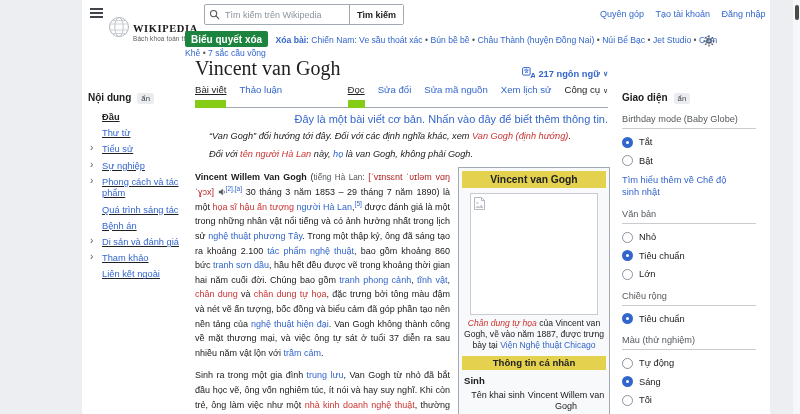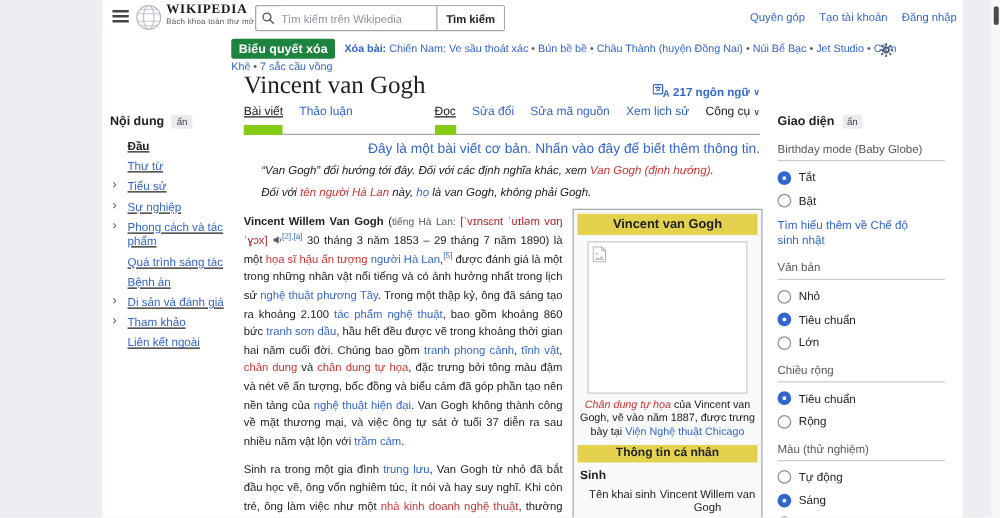--- a/index.html
+++ b/index.html
@@ -6,21 +6,21 @@
   body{
     width:800px;height:414px;position:relative;overflow:hidden;
     background:#eceef2;color:#202122;
     font-family:"Liberation Sans",sans-serif;
   }
   .canvas{position:absolute;left:82px;top:0;width:688px;height:414px;background:#fff;overflow:hidden;}
   
   .hdr{position:absolute;left:0;top:0;width:688px;height:28px;background:#fff;}
   .burger{position:absolute;left:8px;top:8px;width:13px;height:11px;cursor:pointer;}
   .burger i{display:block;height:1.6px;background:#404448;margin-bottom:2.4px;}
-  .logo{position:absolute;left:26px;top:3px;display:flex;align-items:flex-start;cursor:pointer;}
+  .logo{position:absolute;left:26px;top:16px;display:flex;align-items:flex-end;cursor:pointer;}
   .wordmark{margin-left:3px;line-height:1;}
   .wm-top{font-family:"Liberation Serif",serif;font-size:10.5px;font-weight:bold;letter-spacing:.6px;color:#1a1a1a;}
   .wm-sub{font-size:6.3px;color:#54595d;letter-spacing:.2px;margin-top:1.5px;}
   .search{position:absolute;left:122px;top:4px;width:198px;height:19px;border:1px solid #a2a9b1;border-radius:2px;display:flex;background:#fff;}
   .search .mag{flex:none;width:18px;display:flex;align-items:center;justify-content:center;}
   .search input{flex:1;border:none;outline:none;font-size:9px;color:#202122;min-width:0;font-family:"Liberation Sans",sans-serif;}
   .search input::placeholder{color:#8d949c;}
   .search .go{flex:none;border-left:1px solid #a2a9b1;background:#fff;font-size:9px;font-weight:bold;padding:0 7px;display:flex;align-items:center;color:#202122;cursor:pointer;}
   .hdr-links{position:absolute;left:518px;top:9px;font-size:9px;white-space:nowrap;}
   .hdr-links a{color:#3366cc;text-decoration:none;margin-right:9px;cursor:pointer;text-align:right;}
@@ -244,24 +244,20 @@
     <div class="opt">
         <span class="radio"></span>
         <span>Lớn</span>
       </div>
 
     <div class="ap-sec">Chiều rộng</div>
     <div class="opt">
         <span class="radio sel"></span>
         <span>Tiêu chuẩn</span>
       </div>
-    <div class="opt">
-        <span class="radio"></span>
-        <span>Rộng</span>
-      </div>
 
     <div class="ap-sec">Màu (thử nghiệm)</div>
     <div class="opt">
         <span class="radio"></span>
         <span>Tự động</span>
       </div>
     <div class="opt">
         <span class="radio sel"></span>
         <span>Sáng</span>
       </div>

